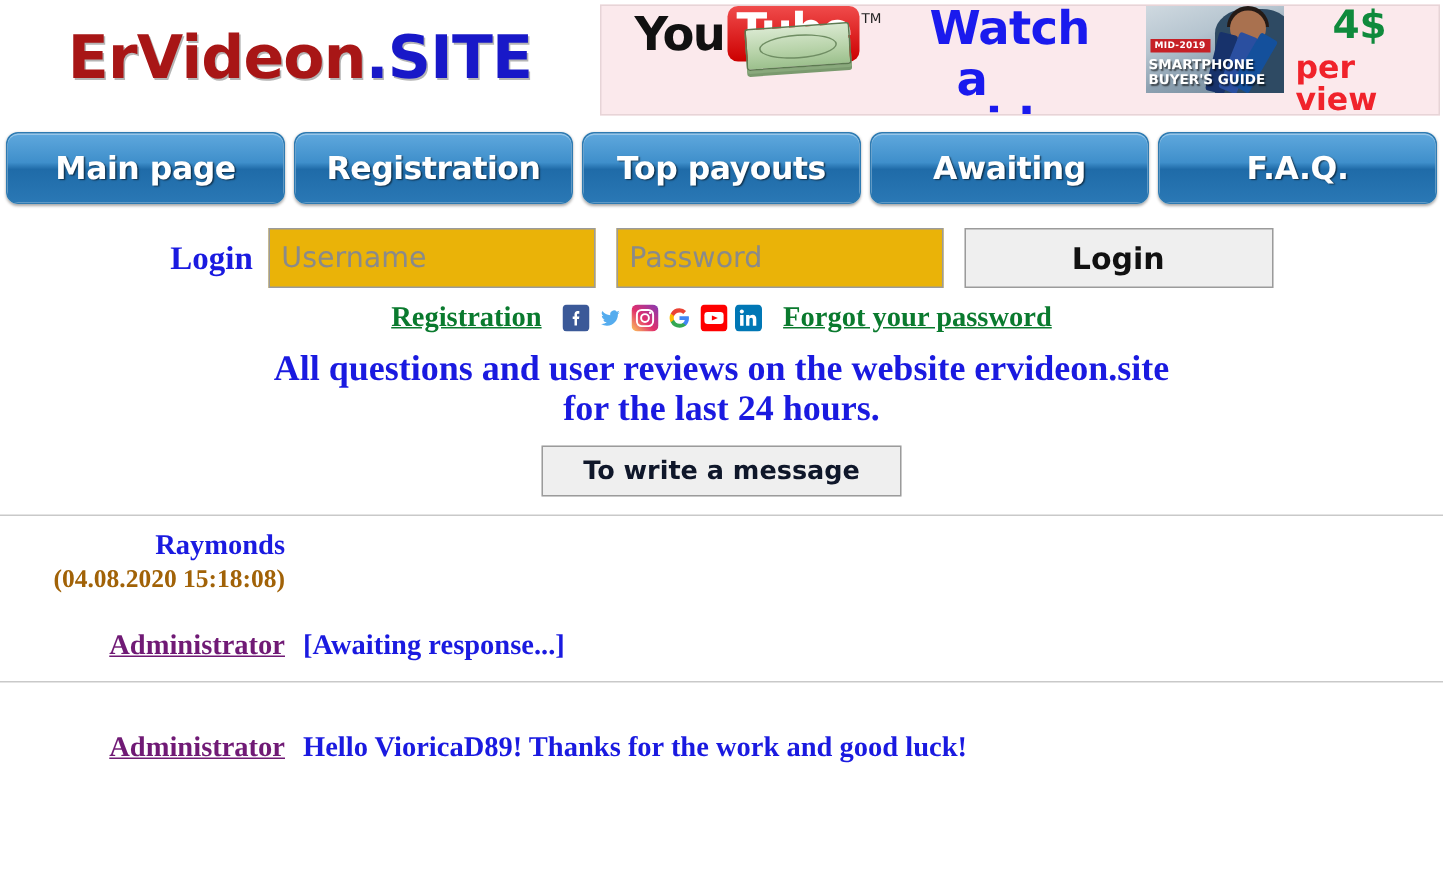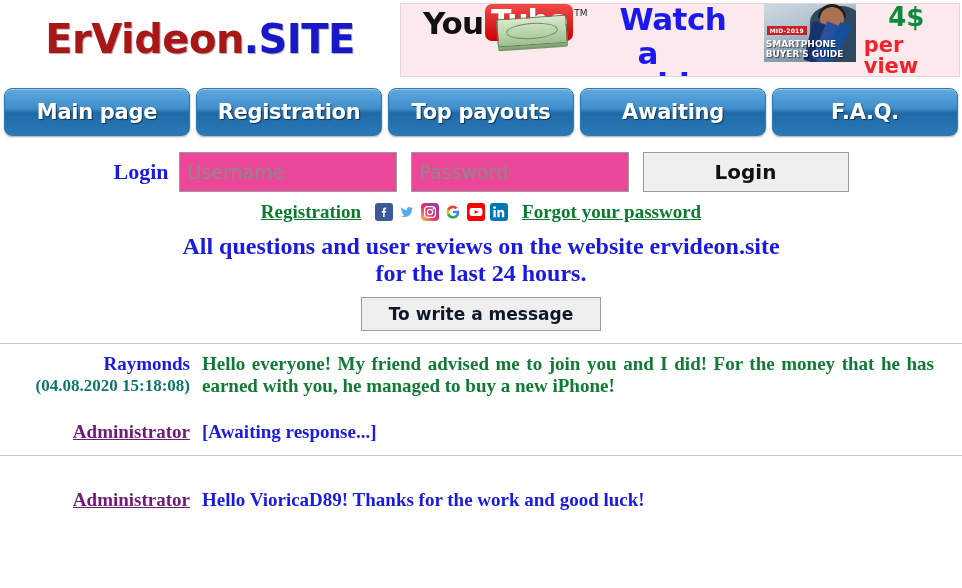--- a/index.html
+++ b/index.html
@@ -265,21 +265,21 @@
     color: #1a1ae0;
     font-family: "Liberation Serif", serif;
     font-weight: bold;
     font-size: 22px;
     margin-right: 10px;
   }
   .txt-input {
     box-sizing: border-box;
     height: 40px;
     border: 1px solid #9b9b9b;
-    background: #ec4899;
+    background: #eab308;
     font-family: "DejaVu Sans", sans-serif;
     font-size: 19px;
     color: #222;
     padding: 0 8px;
     outline: none;
   }
   .txt-input::placeholder { color: #8a8a8a; opacity: 1; }
   #username-input { width: 218px; margin-right: 14px; }
   #password-input { width: 218px; margin-right: 14px; }
   .login-btn {
@@ -377,21 +377,21 @@
   .msg-author {
     font-weight: bold;
     font-size: 19px;
     color: #1a1ae0;
     line-height: 22px;
   }
   .msg-author.admin { color: #701a75; text-decoration: underline; }
   .msg-date {
     font-weight: bold;
     font-size: 17px;
-    color: #0f766e;
+    color: #a16207;
     line-height: 21px;
   }
   .msg-text {
     flex: 1 1 auto;
     padding-right: 28px;
     font-family: "Liberation Serif", serif;
     font-weight: bold;
     font-size: 19px;
     line-height: 22px;
     color: #117a35;
@@ -535,21 +535,20 @@
 </div>
 
 <hr class="hr">
 
 <div class="msg-block">
   <div class="msg-row">
     <div class="msg-meta">
       <div class="msg-author">Raymonds</div>
       <div class="msg-date">(04.08.2020 15:18:08)</div>
     </div>
-    <div class="msg-text">Hello everyone! My friend advised me to join you and I did! For the money that he has earned with you, he managed to buy a new iPhone!</div>
   </div>
   <div class="msg-row reply">
     <div class="msg-meta">
       <div class="msg-author admin">Administrator</div>
     </div>
     <div class="msg-text blue">[Awaiting response...]</div>
   </div>
 </div>
 
 <hr class="hr">

